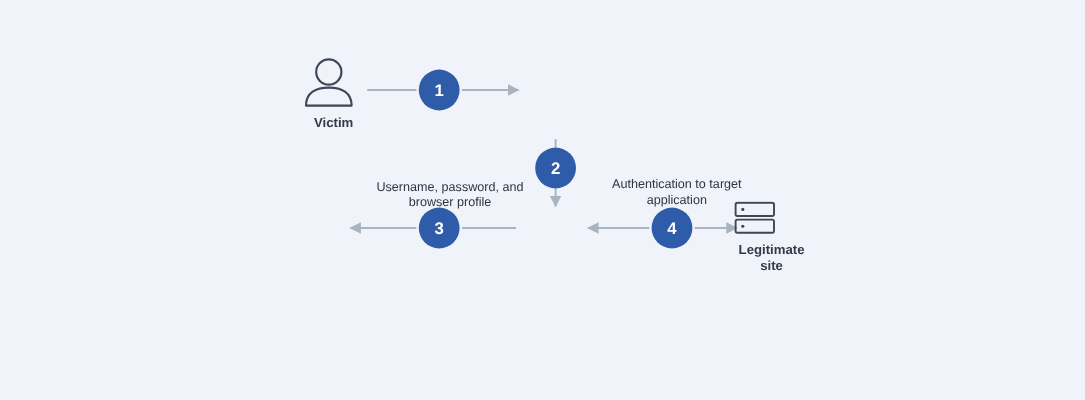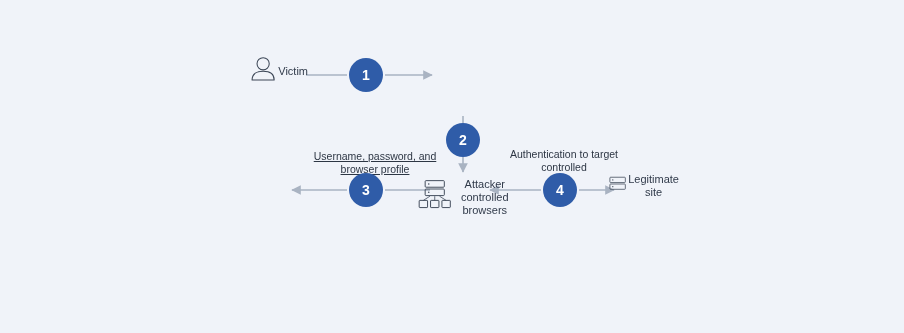--- a/index.html
+++ b/index.html
@@ -14,22 +14,22 @@
     overflow: hidden;
   }
   #diagram-root {
     position: relative;
     width: 904px;
     height: 333px;
   }
   .node {
     position: absolute;
     display: flex;
-    flex-direction: row;
-    align-items: center;
+    flex-direction: column;
+    font-weight: bold;
   }
   .node-label {
     font-size: 11px;
     color: #303a4a;
     text-align: center;
     line-height: 13px;
     margin-top: 5px;
     white-space: pre-line;
   }
   .edge-label {
@@ -97,50 +97,34 @@
   <div class="node" style="left:248px; top:46px; width:60px;">
     <svg class="icon-svg" width="52" height="46" viewBox="0 0 52 46">
       <circle cx="26" cy="14" r="10.5" fill="none" stroke="#3d4757" stroke-width="1.8"></circle>
       <path d="M7,42 C7,31 15.5,27 26,27 C36.5,27 45,31 45,42 Z" fill="none" stroke="#3d4757" stroke-width="1.8" stroke-linejoin="round"></path>
     </svg>
     <div class="node-label">Victim</div>
   </div>
 
 
 
-  <div class="node" style="left:412px; top:170px; width:100px;">
-    <svg class="icon-svg" width="76" height="50" viewBox="0 0 76 50">
-      <rect x="22" y="1" width="32" height="11" rx="1.5" fill="none" stroke="#3d4757" stroke-width="1.6"></rect>
-      <circle cx="28" cy="6.5" r="1.3" fill="#3d4757"></circle>
-      <rect x="22" y="15" width="32" height="11" rx="1.5" fill="none" stroke="#3d4757" stroke-width="1.6"></rect>
-      <circle cx="28" cy="20.5" r="1.3" fill="#3d4757"></circle>
-      <path d="M30,27 L19,34" stroke="#3d4757" stroke-width="1.3"></path>
-      <path d="M38,27 L38,34" stroke="#3d4757" stroke-width="1.3"></path>
-      <path d="M46,27 L57,34" stroke="#3d4757" stroke-width="1.3"></path>
-      <rect x="12" y="34" width="14" height="12" rx="1" fill="none" stroke="#3d4757" stroke-width="1.6"></rect>
-      <rect x="31" y="34" width="14" height="12" rx="1" fill="none" stroke="#3d4757" stroke-width="1.6"></rect>
-      <rect x="50" y="34" width="14" height="12" rx="1" fill="none" stroke="#3d4757" stroke-width="1.6"></rect>
-    </svg>
-    <div class="node-label">Attacker controlled
-browsers</div>
-  </div>
 
   <div class="node" style="left:607px; top:168px; width:72px;">
     <svg class="icon-svg" width="44" height="30" viewBox="0 0 44 30">
       <rect x="6" y="1" width="32" height="11" rx="1.5" fill="none" stroke="#3d4757" stroke-width="1.6"></rect>
       <circle cx="12" cy="6.5" r="1.3" fill="#3d4757"></circle>
       <rect x="6" y="15" width="32" height="11" rx="1.5" fill="none" stroke="#3d4757" stroke-width="1.6"></rect>
       <circle cx="12" cy="20.5" r="1.3" fill="#3d4757"></circle>
     </svg>
     <div class="node-label">Legitimate site</div>
   </div>
 
-  <div class="edge-label" style="left:310px; top:150px; width:130px;text-decoration:underline;">Username, password, and
+  <div class="edge-label" style="left:310px; top:150px; width:130px;">Username, password, and
 browser profile</div>
   <div class="edge-label" style="left:500px; top:148px; width:128px;">Authentication to target
-controlled</div>
+application</div>
 
   <div class="badge" style="left:349px; top:58px;">1</div>
   <div class="badge" style="left:446px; top:123px;">2</div>
   <div class="badge" style="left:349px; top:173px;">3</div>
   <div class="badge" style="left:543px; top:173px;">4</div>
 
 </div>
 
 </body></html>

